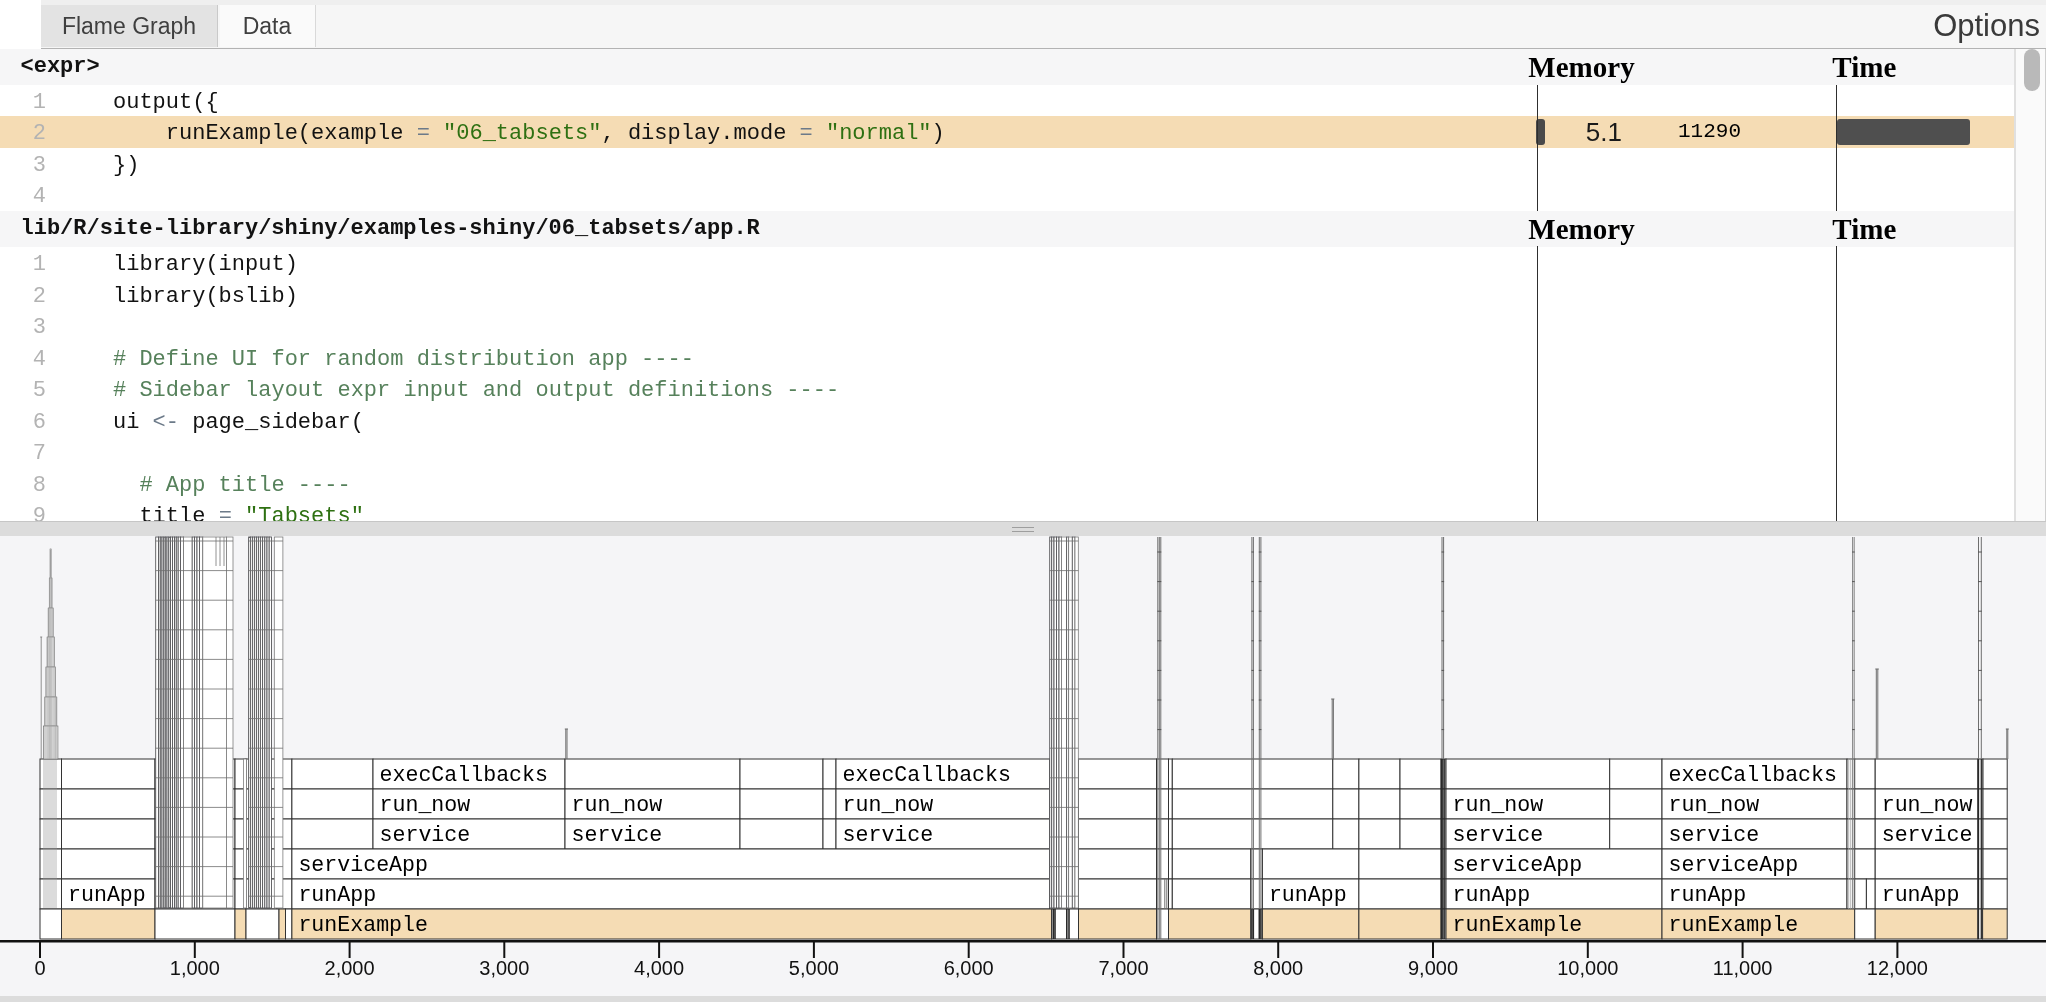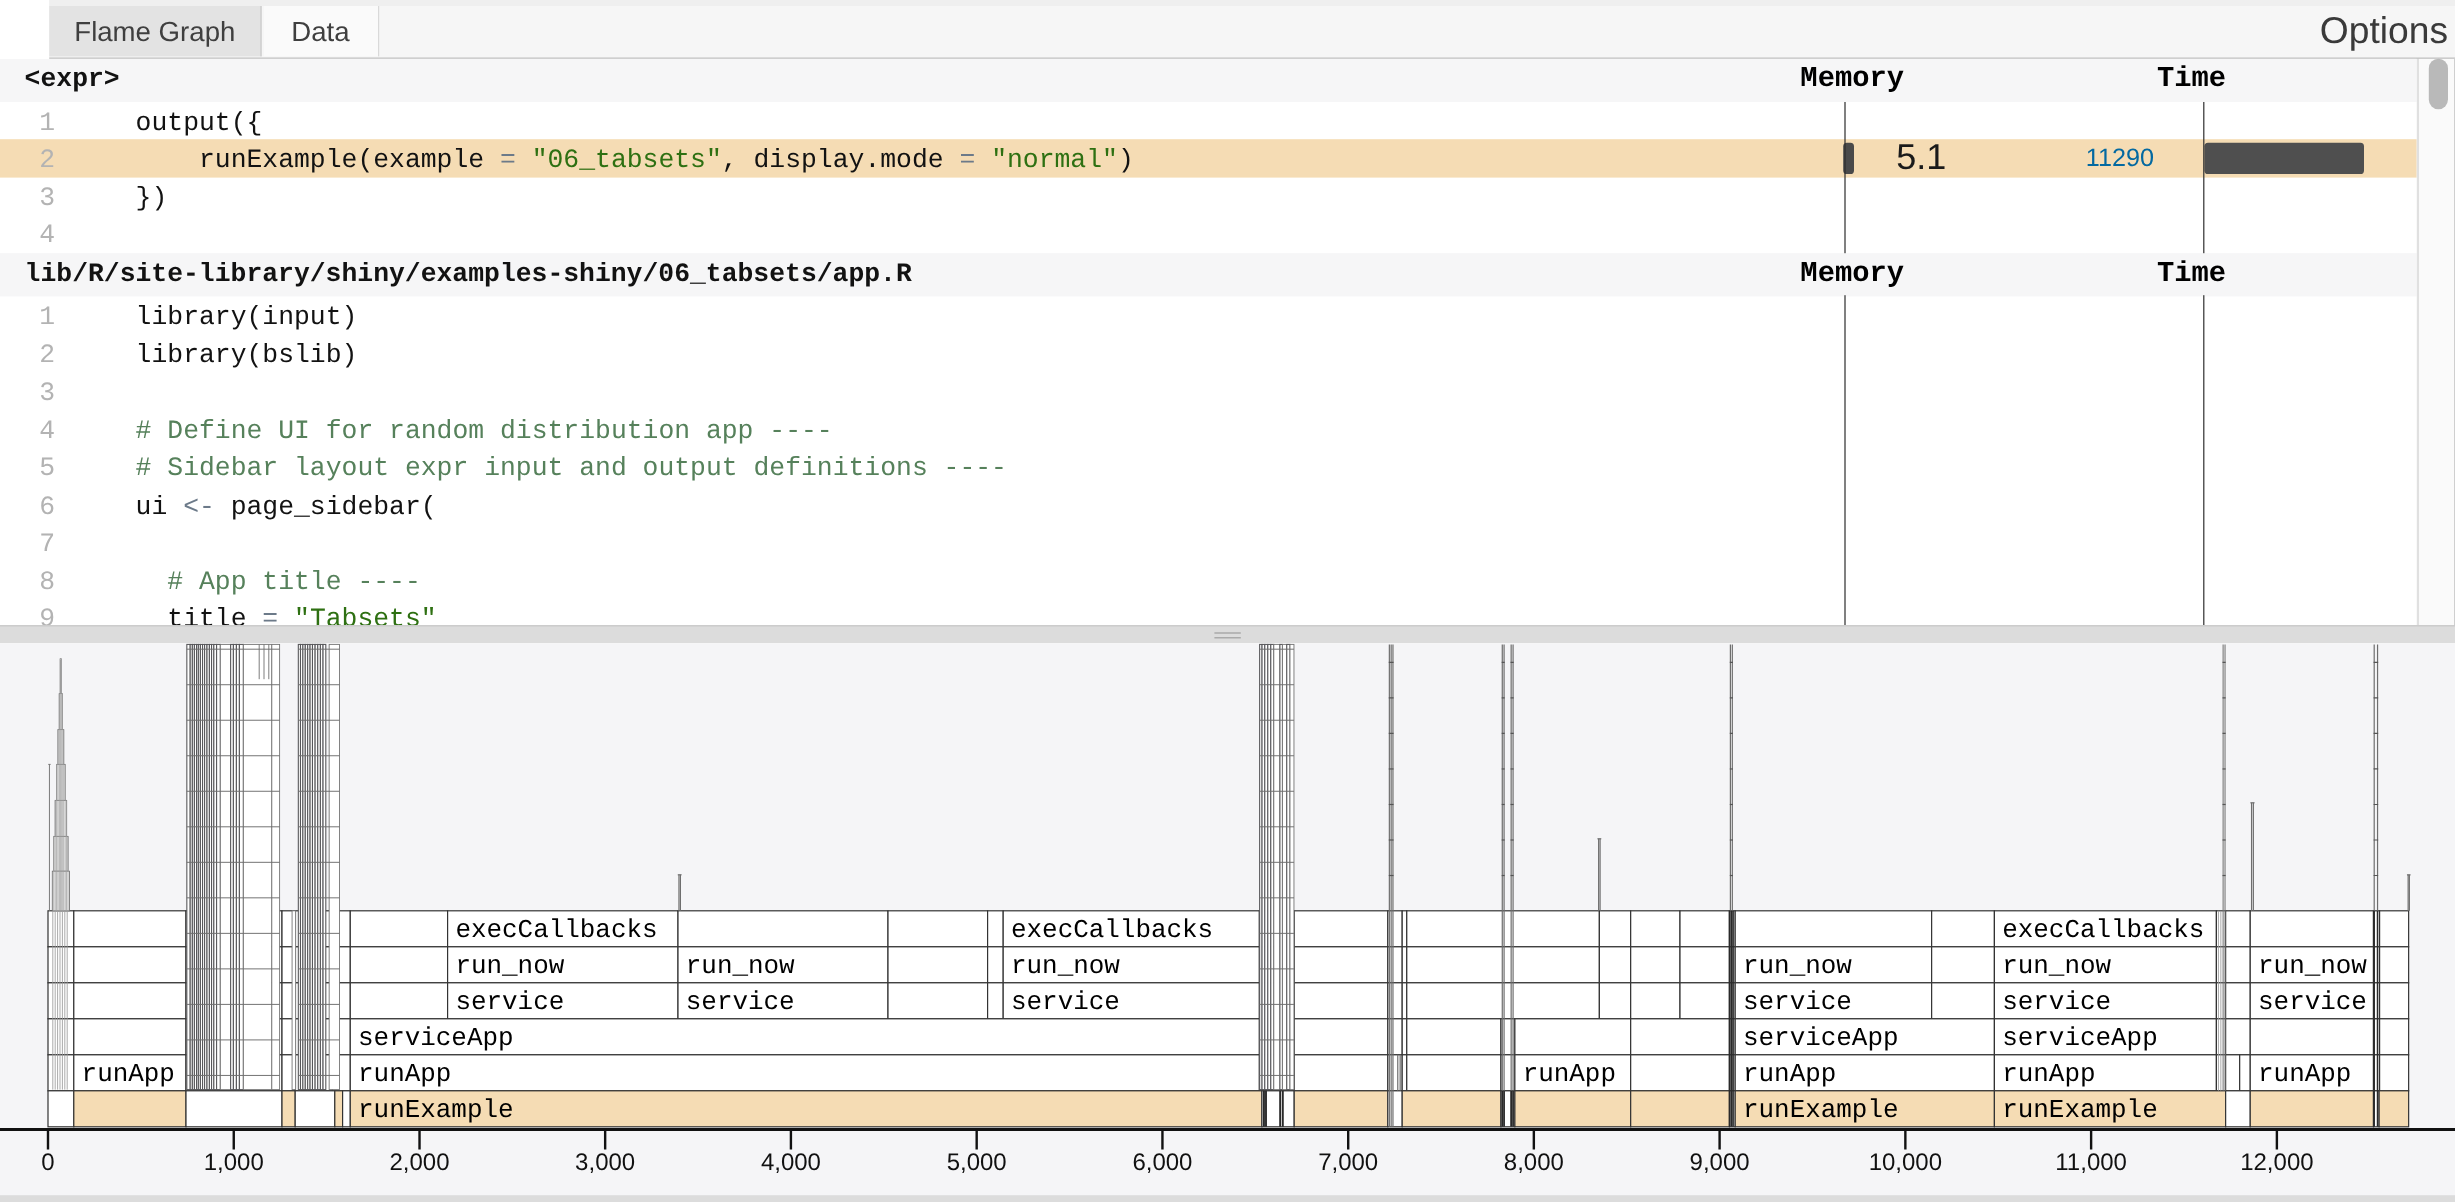--- a/index.html
+++ b/index.html
@@ -10,38 +10,38 @@
 .tab { position:absolute; top:4.5px; height:42.5px; line-height:42.5px; text-align:center; font-size:23px; color:#3f3f3f; }
 #tab1 { left:0; width:177px; background:#e3e3e3; border-right:1.5px solid #c9c9c9; }
 #tab2 { left:178.5px; width:96px; background:#fafafa; border-right:1.5px solid #d9d9d9; }
 #options { position:absolute; top:4.5px; right:47px; height:42.5px; line-height:42.5px; font-size:31px; color:#3a3a3a; }
 #optarrow { position:absolute; top:24px; right:24px; width:0; height:0; border-left:6px solid transparent; border-right:6px solid transparent; border-top:7px solid #3a3a3a; }
 
 
 #codepanel { position:absolute; left:0; top:48.5px; width:2014px; height:472.5px; overflow:hidden; background:#fff; font-family:"Liberation Mono", monospace; font-size:22px; color:#121212; }
 .fhead { position:relative; height:36px; line-height:36px; background:#f6f6f7; font-weight:bold; }
 .fname { position:absolute; left:20.5px; }
-.mhdr, .thdr { position:absolute; font-family:Liberation Mono, monospace; font-size:24px; font-weight:bold; color:#000; transform:translateX(-50%); }
+.mhdr, .thdr { position:absolute; font-family:Liberation Serif, serif; font-size:29px; font-weight:bold; color:#000; transform:translateX(-50%);margin-left:38px; }
 .mhdr { left:1543.5px; }
 .thdr { left:1826.3px; }
 .rows { position:relative; }
 .fhead + .rows { }
 .rows + .fhead { margin-top:0.5px; }
 #codepanel .fhead:nth-of-type(1) { }
 .ln { position:relative; height:31.5px; line-height:36px; white-space:pre; }
 .ln.hl { background:#f5dcb4; }
 .num { position:absolute; left:0; width:46px; text-align:right; color:#b3b3b3; }
 .code { position:absolute; left:113px; }
 .c { color:#56815b; }
 .s { color:#2e7012; }
 .o { color:#6c7a89; }
 .vrule { position:absolute; width:1.5px; background:#2e2e2e; }
 .membar { position:absolute; left:1535.8px; top:3px; width:9.5px; height:25.5px; background:#4a4a4a; border-radius:3px; }
-.memval { position:absolute; left:1622px; top:-2px; transform:translateX(-100%); font-family:"Liberation Sans", sans-serif; font-size:30px; color:#1a1a1a; }
-.timeval { position:absolute; left:1795px; top:-2px; transform:translateX(-100%); font-family:Liberation Sans, sans-serif; font-size:21px; color:#0369a1; }
+.memval { position:absolute; left:1622px; top:-2px; transform:translateX(-100%); font-family:"Liberation Sans", sans-serif; font-size:26px; color:#1a1a1a; }
+.timeval { position:absolute; left:1741px; top:-2px; transform:translateX(-100%); font-family:Liberation Mono, monospace; font-size:21px; color:#000000; }
 .timebar { position:absolute; left:1837.3px; top:2.5px; width:132.7px; height:26px; background:#4f4f4f; border-radius:3px; }
 
 
 #sbsep { position:absolute; left:2014px; top:48.5px; width:1.5px; height:472.5px; background:#e0e0e0; }
 #sbtrack { position:absolute; left:2015.5px; top:48.5px; width:30.5px; height:472.5px; background:#fafafa; border-right:1.5px solid #cfcfcf; }
 #sbthumb { position:absolute; left:2024px; top:49px; width:16px; height:42px; background:#b9b9b9; border-radius:8px; }
 
 
 #splitter { position:absolute; left:0; top:521px; width:2046px; height:15px; background:#dcdcdc; border-top:1px solid #c6c6c6; }
 #splitter .h1, #splitter .h2 { position:absolute; left:1012px; width:22px; height:1.5px; background:#9e9e9e; }

